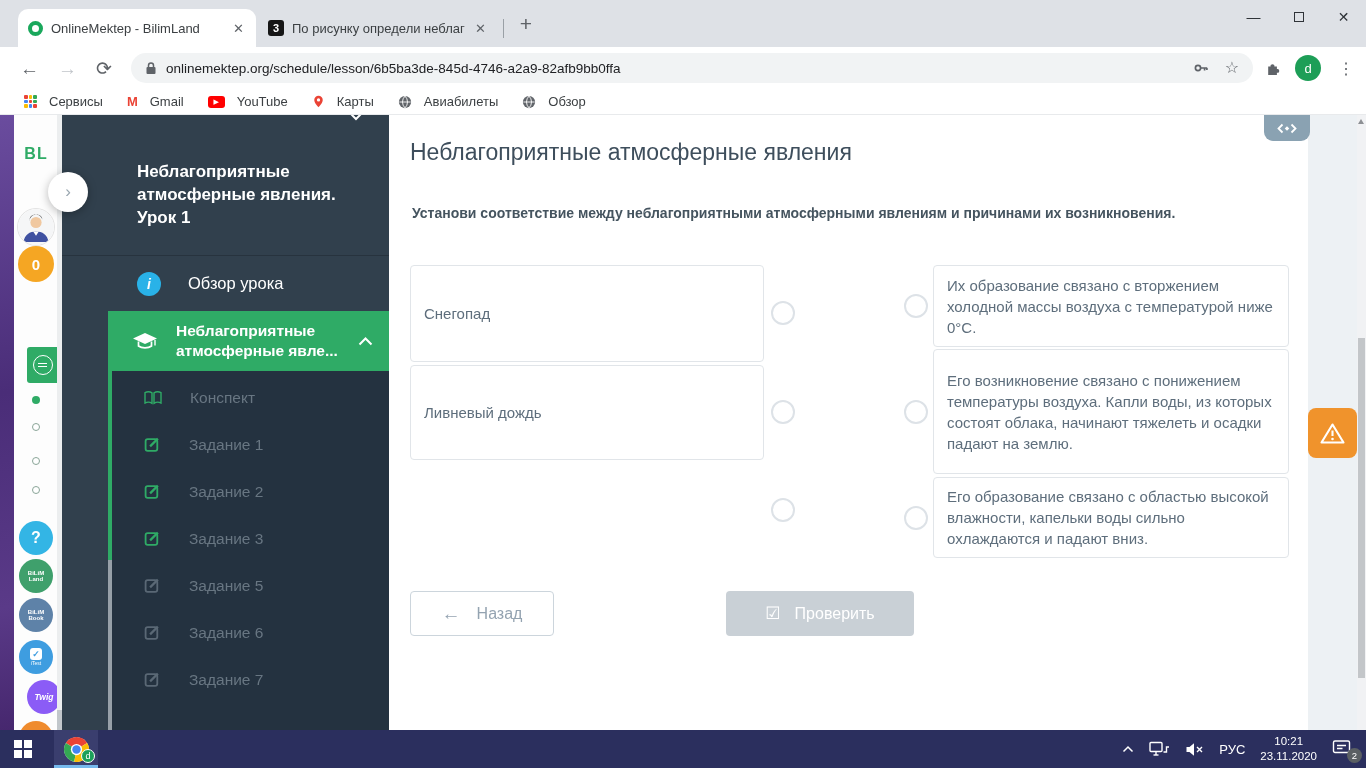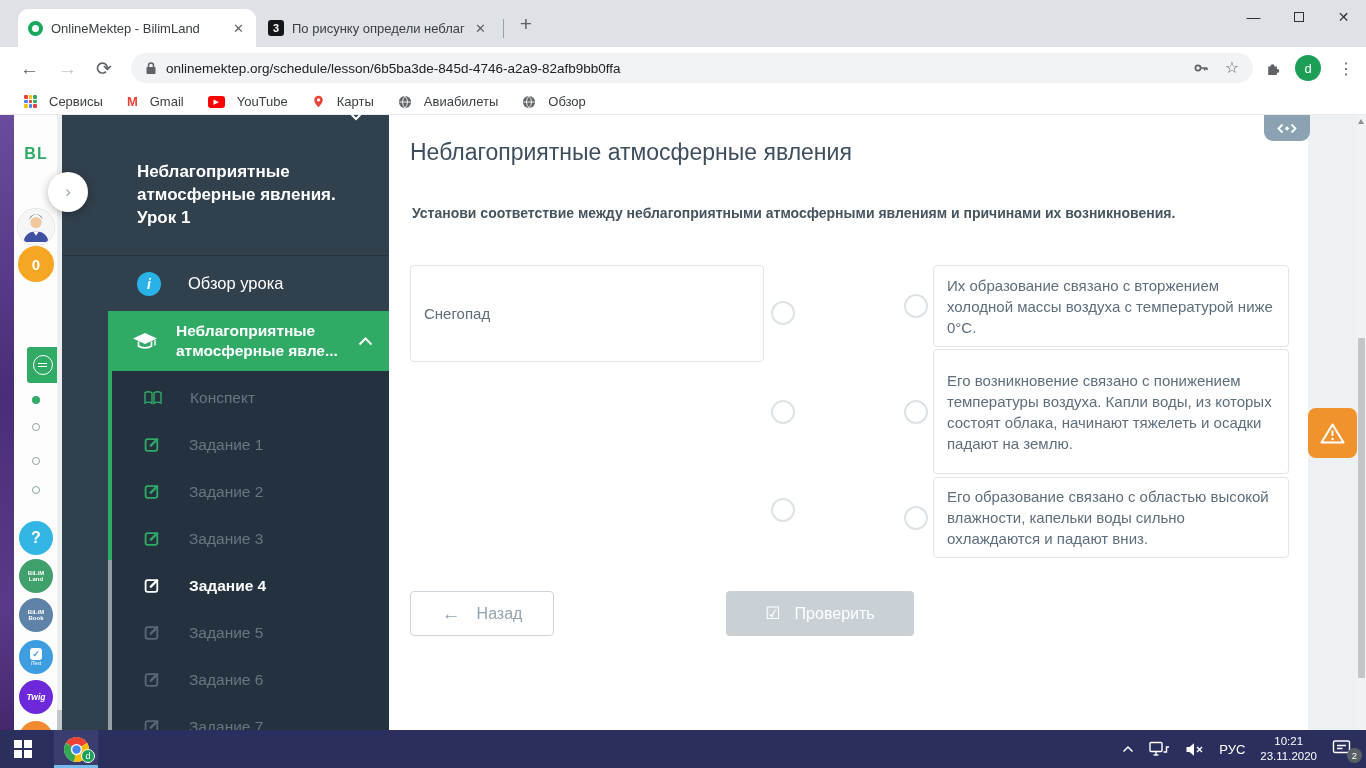--- a/index.html
+++ b/index.html
@@ -74,21 +74,21 @@
   .dot-line{border:1.5px solid #8aa598;background:#fff;}
   .railbtn{position:absolute;left:19px;width:34px;height:34px;border-radius:50%;color:#fff;
            display:flex;flex-direction:column;align-items:center;justify-content:center;text-align:center;line-height:1;}
   .rb-help{background:#33b5e5;font-size:16px;font-weight:bold;}
   .rb-land{background:#3fa06c;font-size:6px;font-weight:bold;padding:2px;}
   .rb-book{background:#5e82a8;font-size:6px;font-weight:bold;padding:2px;}
   .rb-itest{background:#3e9de0;}
   .rb-itest .chk{width:12px;height:12px;background:#fff;border-radius:3px;color:#3e9de0;font-size:9px;
                  display:flex;align-items:center;justify-content:center;font-weight:bold;}
   .rb-itest .lbl{font-size:5px;margin-top:1px;}
-  .rb-twig{background:#6d28d9;font-size:8.5px;font-weight:bold;font-style:italic;}
+  .rb-twig{background:#8b5cf6;font-size:8.5px;font-weight:bold;font-style:italic;margin-left:8px;}
   .rb-orange{background:#ef8b2e;}
   .rail-scroll{position:absolute;left:57px;top:0;width:5px;height:100%;background:#eceeef;}
   .rail-thumb{position:absolute;left:0;top:595px;width:5px;height:20px;background:#c2c7cb;}
 
   
   .nav{position:absolute;left:62px;top:0;width:327px;height:100%;background:#31404d;color:#fff;}
   .nav-chevtop{position:absolute;left:286px;top:-7px;}
   .nav-title{position:absolute;left:75px;top:46px;width:240px;font-weight:bold;font-size:17px;line-height:1.35;}
   .nav-divider{position:absolute;left:0;right:0;top:140px;height:1px;background:#27333e;}
   .nav-overview{position:absolute;left:0;right:0;top:141px;height:55px;display:flex;align-items:center;
@@ -341,27 +341,20 @@
             </svg>
           <span>Задание 2</span>
         </div>
         <div class="sub-row done">
           <svg width="17" height="17" viewBox="0 0 16 16">
               <rect x="1.5" y="3" width="11" height="11" rx="2" fill="none" stroke="currentColor" stroke-width="1.7"></rect>
               <path d="M6.5 10.5 L13.8 3.2 12.3 1.7 5 9 z" fill="currentColor"></path>
             </svg>
           <span>Задание 3</span>
         </div>
-        <div class="sub-row active">
-          <svg width="17" height="17" viewBox="0 0 16 16">
-              <rect x="1.5" y="3" width="11" height="11" rx="2" fill="none" stroke="currentColor" stroke-width="1.7"></rect>
-              <path d="M6.5 10.5 L13.8 3.2 12.3 1.7 5 9 z" fill="currentColor"></path>
-            </svg>
-          <span>Задание 4</span>
-        </div>
         <div class="sub-row todo">
           <svg width="17" height="17" viewBox="0 0 16 16">
               <rect x="1.5" y="3" width="11" height="11" rx="2" fill="none" stroke="currentColor" stroke-width="1.7"></rect>
               <path d="M6.5 10.5 L13.8 3.2 12.3 1.7 5 9 z" fill="currentColor"></path>
             </svg>
           <span>Задание 5</span>
         </div>
         <div class="sub-row todo">
           <svg width="17" height="17" viewBox="0 0 16 16">
               <rect x="1.5" y="3" width="11" height="11" rx="2" fill="none" stroke="currentColor" stroke-width="1.7"></rect>
@@ -377,20 +370,21 @@
           <span>Задание 7</span>
         </div>
       </div>
     </div>
 
     <div class="main">
       <div class="c-title">Неблагоприятные атмосферные явления</div>
       <div class="question">Установи соответствие между неблагоприятными атмосферными явлениям и причинами их возникновения.</div>
 
       <div class="mbox lbox lb1">Снегопад</div>
+      <div class="mbox lbox lb2">Ливневый дождь</div>
 
       <span class="radio ra1"></span>
       <span class="radio ra2"></span>
       <span class="radio ra3"></span>
       <span class="radio rb-1"></span>
       <span class="radio rb-2"></span>
       <span class="radio rb-3"></span>
 
       <div class="mbox rbox rb1">Их образование связано с вторжением холодной массы воздуха с температурой ниже 0°С.</div>
       <div class="mbox rbox rb2">Его возникновение связано с понижением температуры воздуха. Капли воды, из которых состоят облака, начинают тяжелеть и осадки падают на землю.</div>

